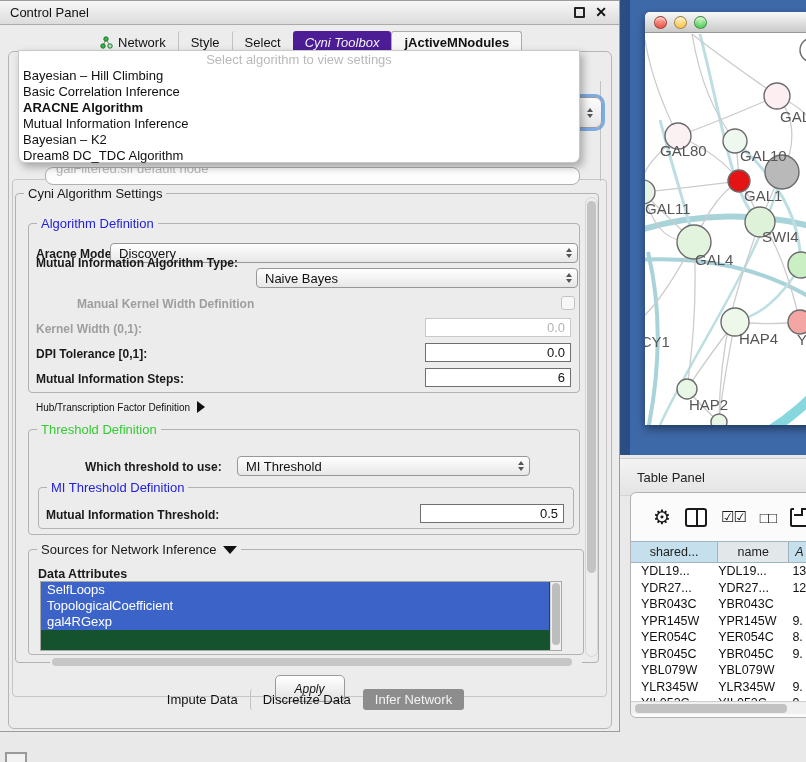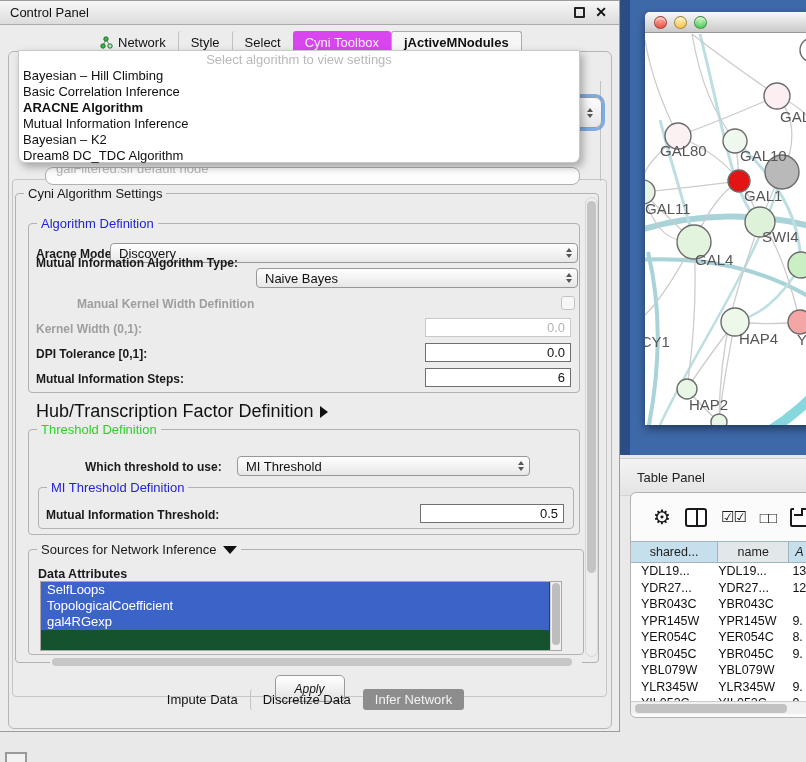--- a/index.html
+++ b/index.html
@@ -15,21 +15,21 @@
       display:flex; align-items:center; padding-left:10px; font-size:13px; color:#111; }
   .cp-float { position:absolute; right:34px; top:6px; width:11px; height:11px;
       border:2px solid #222; border-radius:1px; }
   .cp-close { position:absolute; right:12px; top:3px; font-size:14px; font-weight:bold; color:#111; }
 
   
   #cp-tabs { position:absolute; left:88px; top:30px; height:22px; display:flex; align-items:stretch; }
   .tab { display:flex; align-items:center; gap:5px; padding:0 12px; font-size:13px; color:#111;
          border-radius:3px 3px 0 0; position:relative; }
   .tab.sep { border-left:1px solid #c2c2c2; }
-  .tab.selected { background:#d946ef; color:#f3f3f3; }
+  .tab.selected { background:#4c1d95; color:#f3f3f3;font-style:italic; }
   .tab.boxed { border:1px solid #ababab; border-bottom:none; background:#f6f6f6; font-weight:bold; }
 
   
   #cp-panel { position:absolute; left:8px; top:50px; width:604px; height:678px;
       border:1px solid #b5b5b5; border-radius:6px; background:#ececec; }
   #cp-content-border { position:absolute; left:12px; top:178px; width:595px; height:518px;
       border:1px solid #c6c6c6; border-radius:4px; }
 
   
   #bg-combo-focus { position:absolute; left:577px; top:96px; width:25px; height:31px;
@@ -66,21 +66,21 @@
   .tri-up.small { border-left-width:3px; border-right-width:3px; border-bottom-width:4px; }
   .tri-down.small { border-left-width:3px; border-right-width:3px; border-top-width:4px; }
 
   .tfield { position:absolute; height:19px; border:1px solid #6f6f6f; background:#ffffff;
       font-size:13px; color:#111; text-align:right; padding:0 5px; line-height:17px; }
   .tfield.disabled { border:1px solid #c9c9c9; color:#b4b4b4; }
 
   .checkbox { position:absolute; width:14px; height:14px; border:1px solid #c4c4c4;
       border-radius:3px; background:#f7f7f7; }
 
-  .section-label { position:absolute; font-size:18px; color:#111; display:flex; align-items:center; gap:7px; }
+  .section-label { position:absolute; font-size:10px; color:#111; display:flex; align-items:center; gap:7px; }
   .arrow-right { width:0; height:0; border-top:6px solid transparent; border-bottom:6px solid transparent; border-left:8px solid #111; }
   .arrow-down { width:0; height:0; border-left:7px solid transparent; border-right:7px solid transparent; border-top:8px solid #111; }
 
   
   #attr-list { position:absolute; left:40px; top:580px; width:522px; height:70px;
       background:#14532d; border:1px solid #a8a8a8; overflow:hidden; }
   .attr-item { height:16px; line-height:16px; font-size:13px; padding-left:6px; color:#111; width:calc(100% - 12px); }
   .attr-item.selected { background:#3c64c8; color:#ffffff; }
   #attr-vscroll { position:absolute; left:550px; top:581px; width:11px; height:68px; background:#f0f0f0; border-left:1px solid #d0d0d0; }
   #attr-vscroll .thumb { position:absolute; left:1px; top:1px; width:8px; height:62px; background:#bdbdbd; border-radius:4px; }

